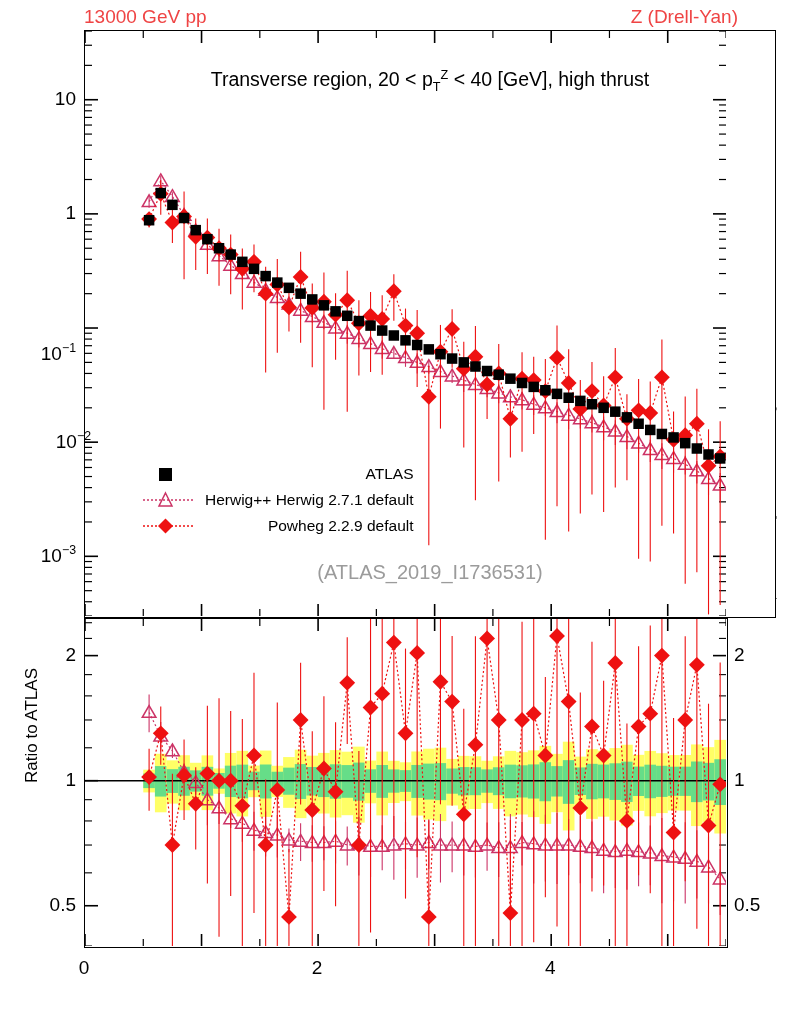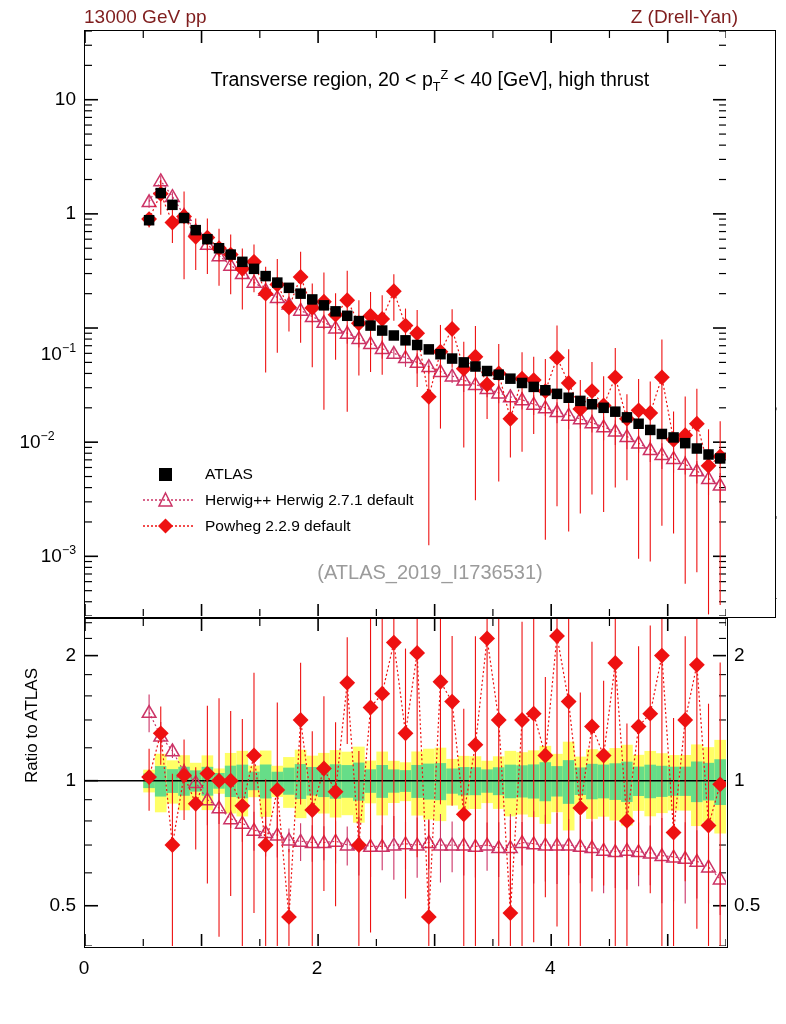--- a/index.html
+++ b/index.html
@@ -15,21 +15,21 @@
     overflow: hidden;
   }
   #root {
     position: relative;
     width: 786px;
     height: 1024px;
   }
   .abs { position: absolute; }
   .hdr {
     font-size: 19px;
-    color: #7f1d1d;
+    color: #ef4444;
     white-space: nowrap;
   }
   #hdr-left { left: 84px; top: 6px; }
   #hdr-right { right: 48px; top: 6px; }
 
   
   .vlabel {
     position: absolute;
     white-space: nowrap;
     font-size: 13.5px;
@@ -90,20 +90,21 @@
     position: absolute;
     left: 56px;
     top: 430px;
     font-size: 15.5px;
   }
   .legend-row {
     display: flex;
     align-items: center;
     height: 26px;
     white-space: nowrap;
+    justify-content: space-between;
   }
   .legend-mark {
     width: 56px;
     height: 20px;
     position: relative;
     margin-right: 8px;
     flex: none;
   }
   .legend-label { font-size: 15.5px; }
 
@@ -961,21 +962,21 @@
         <polygon points="635.1727272727273,157.40254544459543 643.0927272727273,165.32254544459542 635.1727272727273,173.2425454445954 627.2527272727274,165.32254544459542" fill="#ee1111"></polygon>
       </svg>
   </div>
 
   <div id="ratio-ylabel">Ratio to ATLAS</div>
 
   <div class="abs" id="axis-labels" style="left:0;top:0;width:786px;height:752px;pointer-events:none;">
       <div class="ylab" style="left: 10px; top: 98.7238px;;width:66px;text-align:right;">10</div>
       <div class="ylab" style="left: 10px; top: 212.871px;;width:66px;text-align:right;">1</div>
       <div class="ylab" style="left: 10px; top: 327.019px;;width:66px;text-align:right;margin-top:26px;">10<sup>−1</sup></div>
-      <div class="ylab" style="left: 4px; top: 441.167px;;width:66px;text-align:center;">10<sup>−2</sup></div>
+      <div class="ylab" style="left: 25px; top: 441.167px;;width:66px;text-align:right;">10<sup>−2</sup></div>
       <div class="ylab" style="left: 10px; top: 555.315px;;width:66px;text-align:right;">10<sup>−3</sup></div>
       <div class="ylab" style="left: 14px; top: 654.616px;;width:62px;text-align:right;">2</div>
       <div class="ylab-r" style="left: 734px; top: 654.616px;">2</div>
       <div class="ylab" style="left: 14px; top: 779.677px;;width:62px;text-align:right;">1</div>
       <div class="ylab-r" style="left: 734px; top: 779.677px;">1</div>
       <div class="ylab" style="left: 14px; top: 904.739px;;width:62px;text-align:right;">0.5</div>
       <div class="ylab-r" style="left: 734px; top: 904.739px;">0.5</div>
       <div class="xlab" style="left: 84px; top: 957px;">0</div>
       <div class="xlab" style="left: 317.091px; top: 957px;">2</div>
       <div class="xlab" style="left: 550.182px; top: 957px;">4</div>

